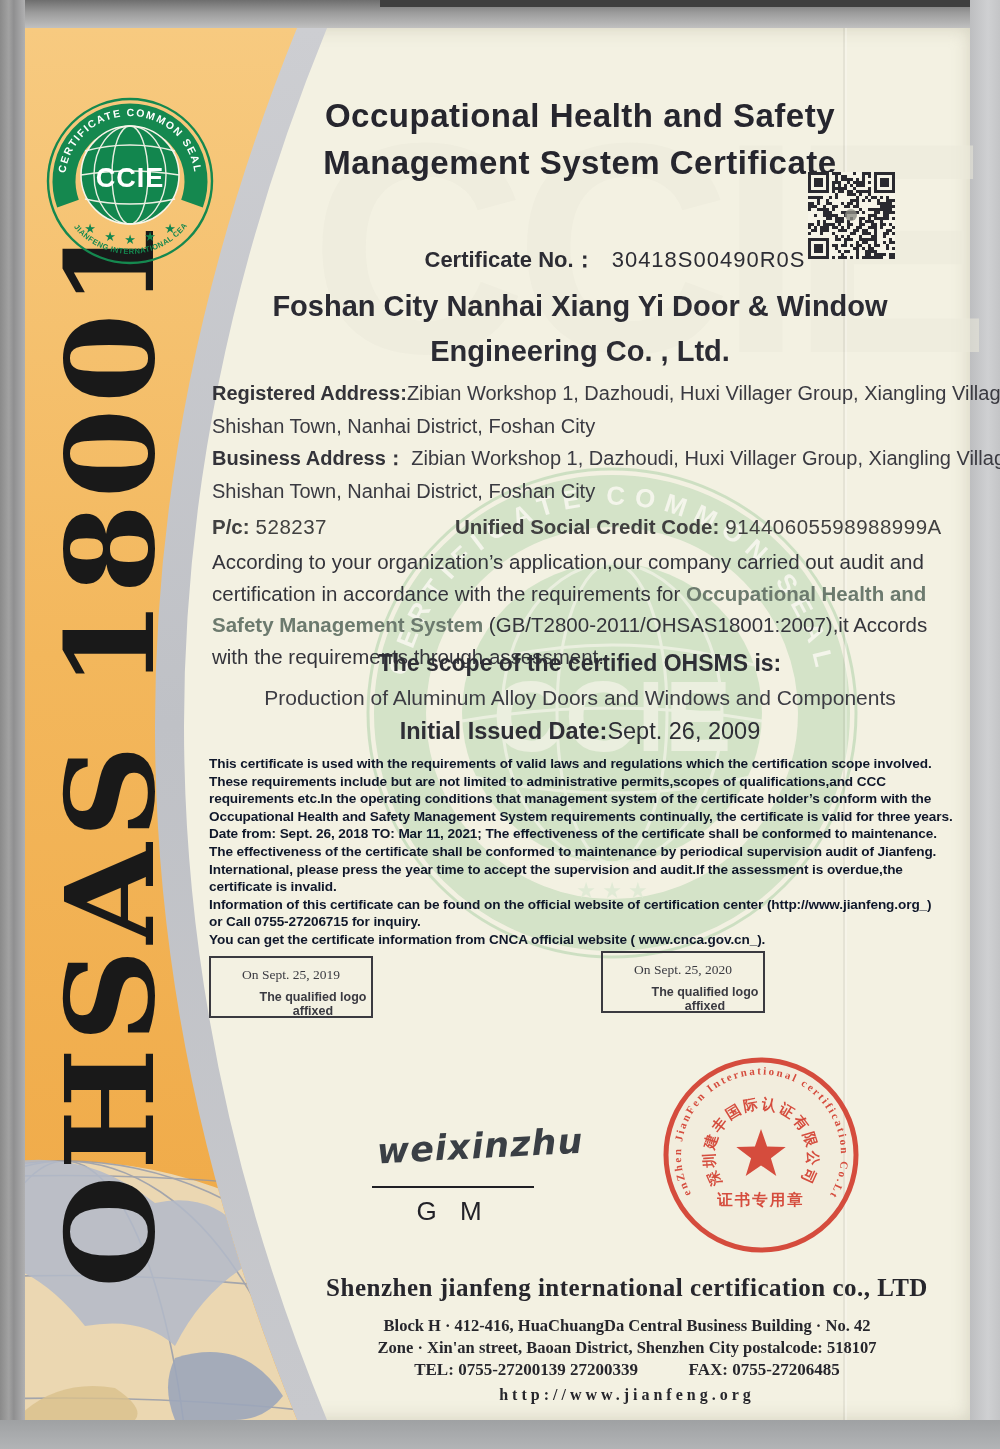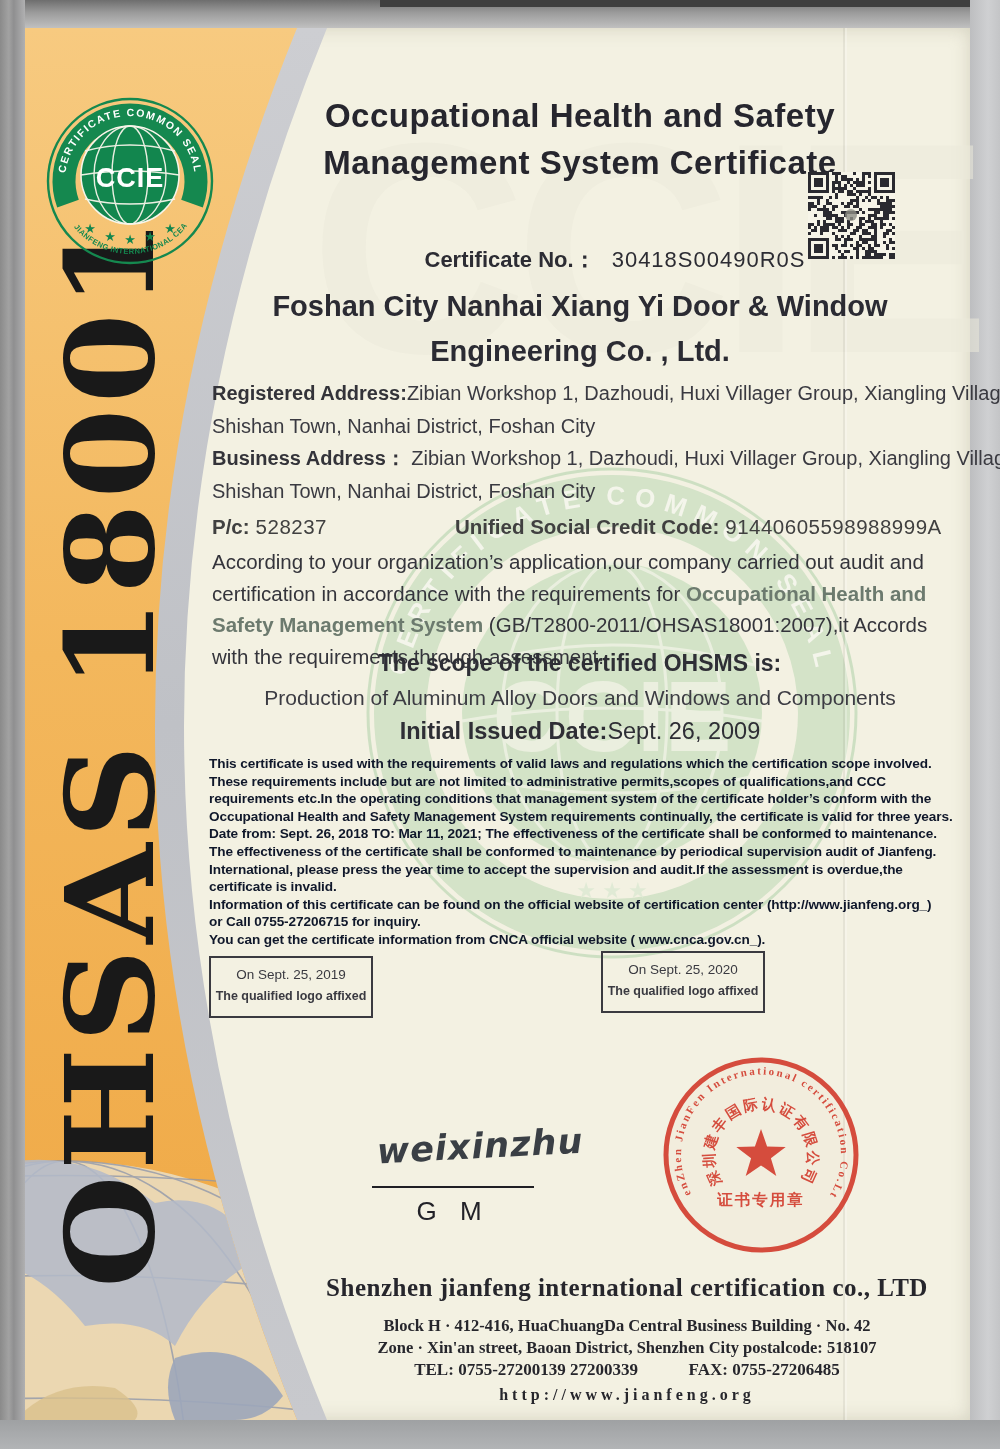--- a/index.html
+++ b/index.html
@@ -69,22 +69,22 @@
   .issued .lab{font-weight:700;}
 
   .fine{left:184px;top:727px;width:750px;font-size:13.6px;font-weight:600;
     color:#0f172a;letter-spacing:-0.1px;}
   .fine div{line-height:17.6px;white-space:nowrap;}
   .fine .b{font-weight:800;}
 
   .logo-box{width:160px;height:58px;border:2px solid #3a3a40;text-align:center;color:#3a3a41;}
   .box-1{left:184px;top:928px;}
   .box-2{left:576px;top:923px;}
-  .box-date{font-size:13.5px;margin-top:9px;}
-  .box-note{font-size:12.5px;font-weight:700;margin-top:7px;}
+  .box-date{font-size:13.5px;margin-top:9px;font-family:Liberation Serif, serif;}
+  .box-note{font-size:12.5px;font-weight:700;margin-top:7px;margin-left:44px;}
 
   .sig-name{left:340px;top:1098px;width:230px;text-align:center;font-size:35px;font-style:italic;
     font-weight:700;color:#3a3f45;transform:rotate(-3deg);letter-spacing:1px;
     font-family:"DejaVu Sans",sans-serif;}
   .sig-line{left:347px;top:1158px;width:162px;border-top:2.5px solid #1f1f24;}
   .sig-title{left:347px;top:1168px;width:162px;text-align:center;font-size:26px;font-weight:400;
     letter-spacing:8px;color:#222228;}
 
   .stamp-svg{left:636px;top:1027px;opacity:.9;}
 

